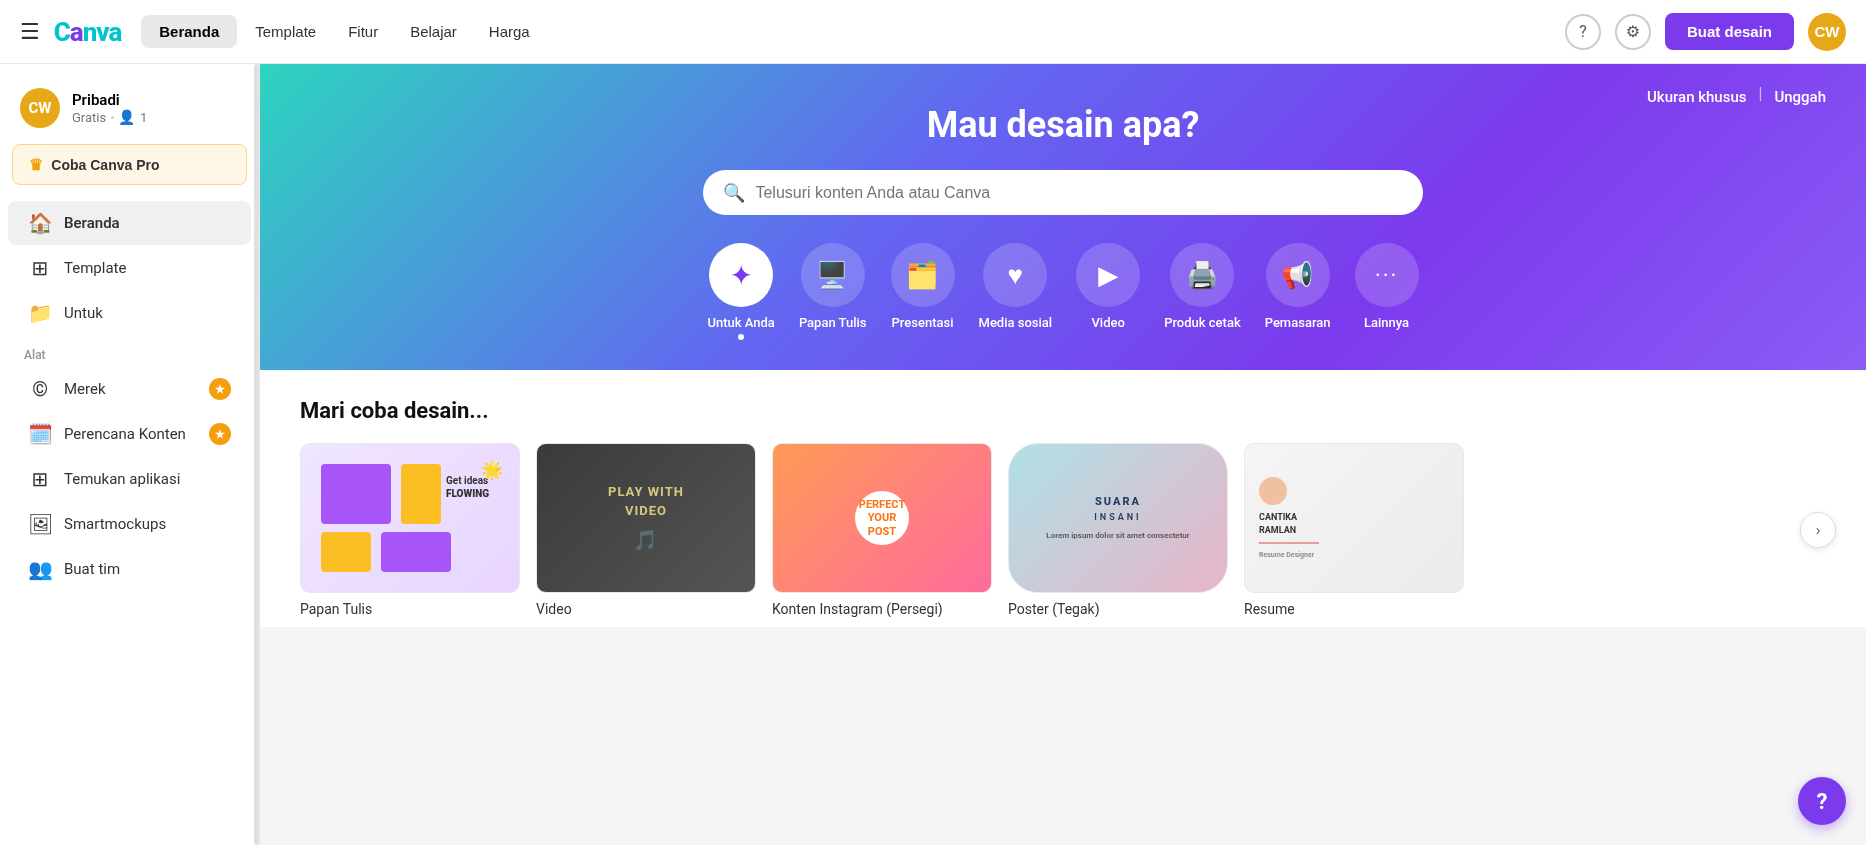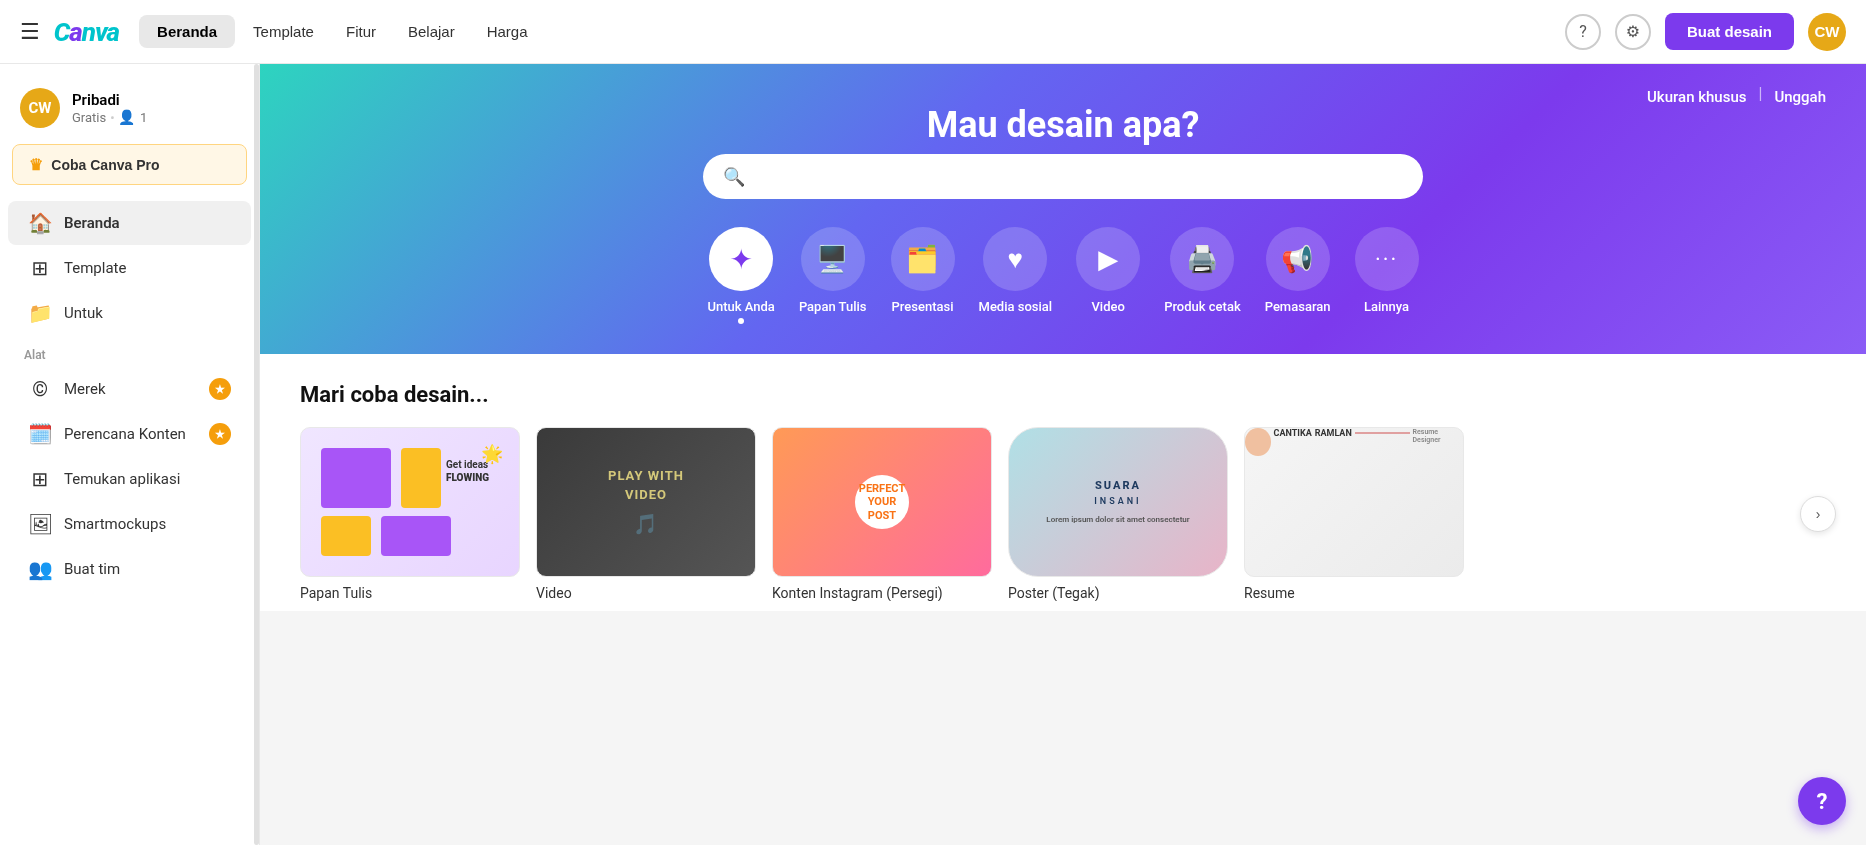--- a/index.html
+++ b/index.html
@@ -74,21 +74,21 @@
     
     .hero {
       background: linear-gradient(135deg, #2dd4bf 0%, #6366f1 40%, #7C3AED 70%, #8B5CF6 100%);
       padding: 40px 60px 30px; position: relative; min-height: 260px;
     }
     .hero-top-right { position: absolute; top: 20px; right: 40px; display: flex; gap: 12px; }
     .hero-link {
       color: #fff; font-size: 15px; font-weight: 500; cursor: pointer;
       text-decoration: none; padding: 4px 0;
     }
-    .hero-title { color: #fff; font-size: 36px; font-weight: 700; text-align: center; margin-bottom: 8px; }
+    .hero-title { color: #fff; font-size: 36px; font-weight: 700; text-align: center; margin-bottom: 24px; }
     .hero-search {
       background: #fff; border-radius: 30px; display: flex; align-items: center;
       padding: 12px 20px; max-width: 720px; margin: 0 auto 28px;
     }
     .search-icon-hero { font-size: 18px; color: #999; margin-right: 10px; }
     .hero-search input {
       border: none; outline: none; font-size: 16px; color: #999; flex: 1; background: transparent;
     }
     .hero-categories { display: flex; gap: 24px; justify-content: center; flex-wrap: nowrap; }
     .hero-cat {
@@ -164,21 +164,21 @@
     .main-content::-webkit-scrollbar-thumb { background: #ddd; border-radius: 3px; }
 
     
     .design-cards-wrapper { position: relative; }
   </style>
 </head>
 <body>
 
 <nav style="display:flex;align-items:center;background:#fff;height:64px;padding:0 20px;border-bottom:1px solid #e8e8e8;position:relative;z-index:10;">
   <button style="background:none;border:none;cursor:pointer;margin-right:14px;font-size:22px;color:#333;">☰</button>
-  <div style="font-size:26px;font-weight:800;color:#00C4CC;font-style:italic;margin-right:20px;letter-spacing:-1px;">
+  <div style="font-size:26px;font-weight:800;color:#00C4CC;margin-right:20px;letter-spacing:-1px;">
     <span style="color:#00C4CC;">C</span><span style="color:#7C3AED;">a</span><span style="color:#00C4CC;">nva</span>
   </div>
   <button class="nav-btn-active">Beranda</button>
   <button class="nav-btn">Template</button>
   <button class="nav-btn">Fitur</button>
   <button class="nav-btn">Belajar</button>
   <button class="nav-btn">Harga</button>
   <div class="nav-right">
     <div class="help-icon">?</div>
     <div class="settings-icon">⚙</div>
@@ -255,20 +255,21 @@
       <div class="hero-top-right">
         <a class="hero-link">Ukuran khusus</a>
         <span style="color:#fff;opacity:0.6;">|</span>
         <a class="hero-link">Unggah</a>
       </div>
 
       <h1 class="hero-title">Mau desain apa?</h1>
 
       <div class="hero-search">
         <span class="search-icon-hero">🔍</span>
+        <input type="text" placeholder="Telusuri konten Anda atau Canva" style="">
       </div>
 
       <div class="hero-categories">
         <div class="hero-cat">
           <div class="hero-cat-circle" style="background:#fff;">
             <span style="color:#7C3AED;font-size:28px;">✦</span>
           </div>
           <span class="hero-cat-label">Untuk Anda</span>
           <div class="hero-cat-indicator"></div>
         </div>
@@ -357,21 +358,21 @@
           <div class="design-card">
             <div class="design-card-img card-poster" style="flex-direction:column;align-items:center;justify-content:center;gap:4px;border-radius:30px;">
               <div style="font-size:11px;font-weight:800;color:#1e3a5f;text-transform:uppercase;letter-spacing:2px;">SUARA</div>
               <div style="font-size:9px;color:#1e3a5f;font-weight:600;letter-spacing:3px;">INSANI</div>
               <div style="font-size:8px;color:#555;margin-top:4px;text-align:center;padding:0 8px;line-height:1.4;">Lorem ipsum dolor sit amet consectetur</div>
             </div>
             <div class="design-card-label">Poster (Tegak)</div>
           </div>
 
           <div class="design-card">
-            <div class="design-card-img card-resume" style="flex-direction:row;align-items:flex-start;justify-content:flex-end;gap:3px;">
+            <div class="design-card-img card-resume" style="flex-direction:column;align-items:flex-start;justify-content:center;padding:14px;gap:3px;">
               <div style="width:28px;height:28px;border-radius:50%;background:#f0c0a0;margin-bottom:4px;"></div>
               <div style="font-size:9px;font-weight:700;color:#333;">CANTIKA</div>
               <div style="font-size:9px;font-weight:700;color:#333;">RAMLAN</div>
               <div style="width:60px;height:2px;background:#e0a0a0;margin:4px 0;"></div>
               <div style="font-size:7px;color:#888;">Resume Designer</div>
             </div>
             <div class="design-card-label">Resume</div>
           </div>
         </div>
         <button class="cards-nav">›</button>

